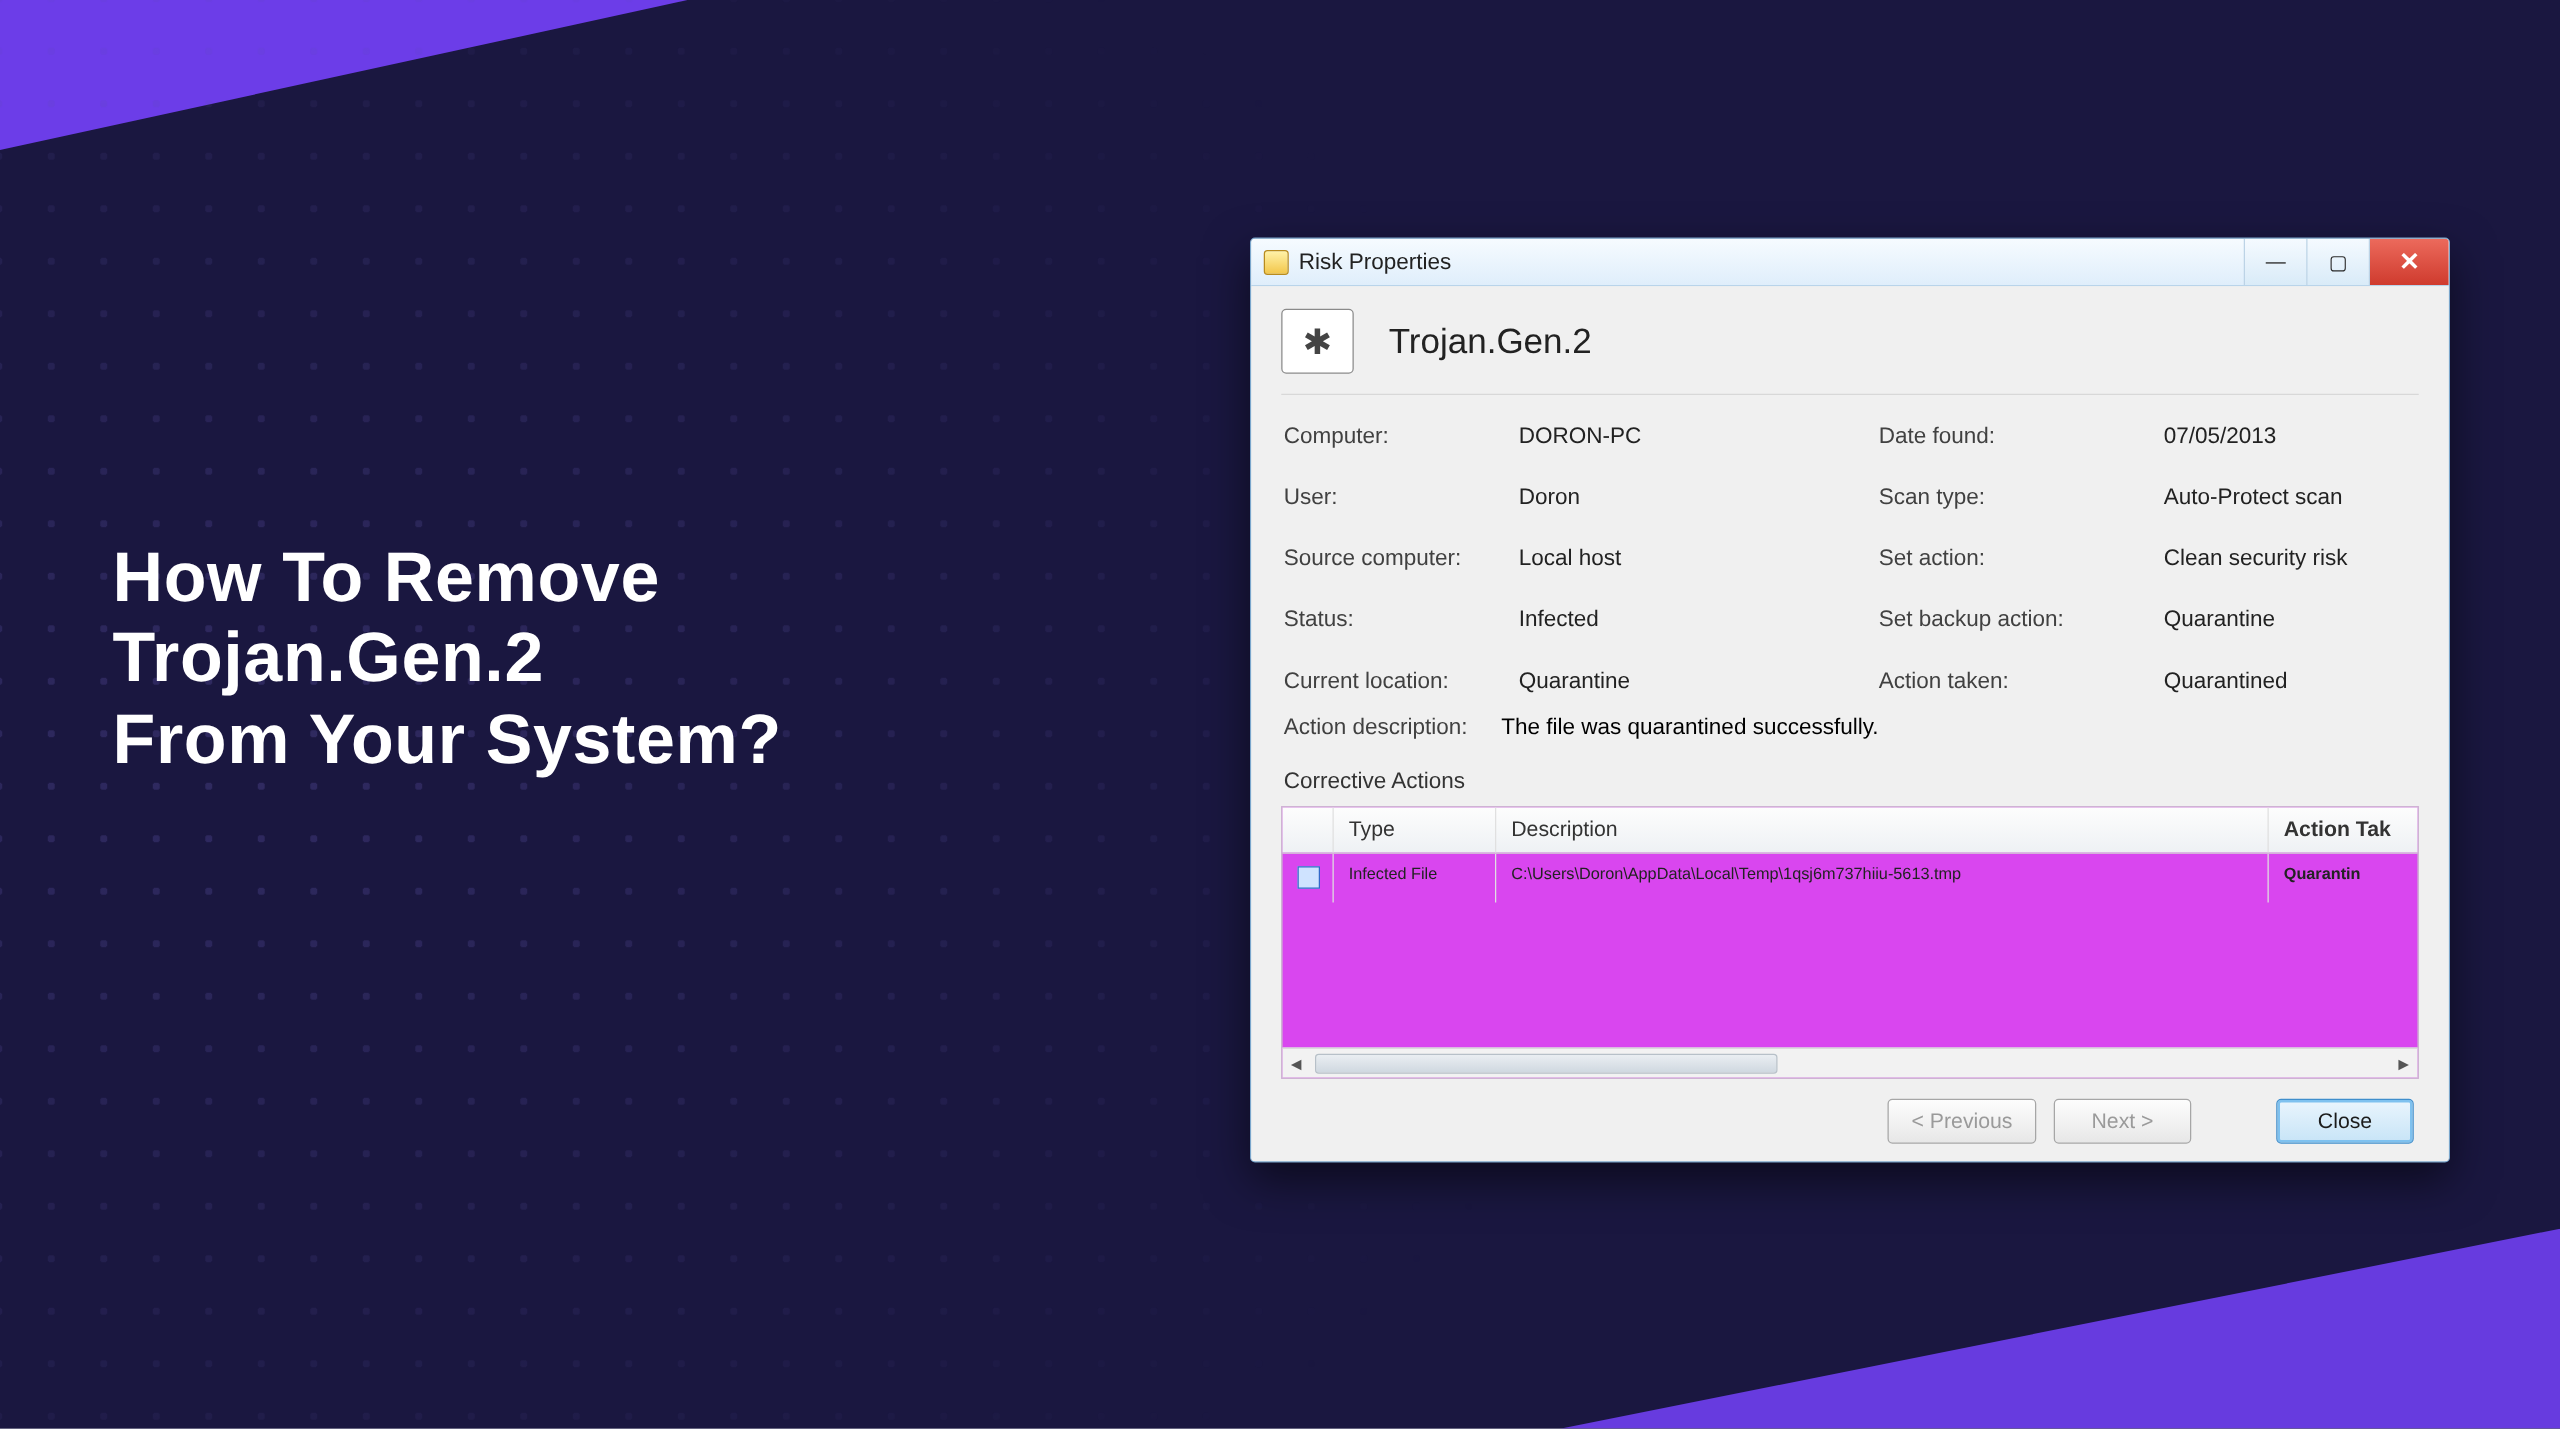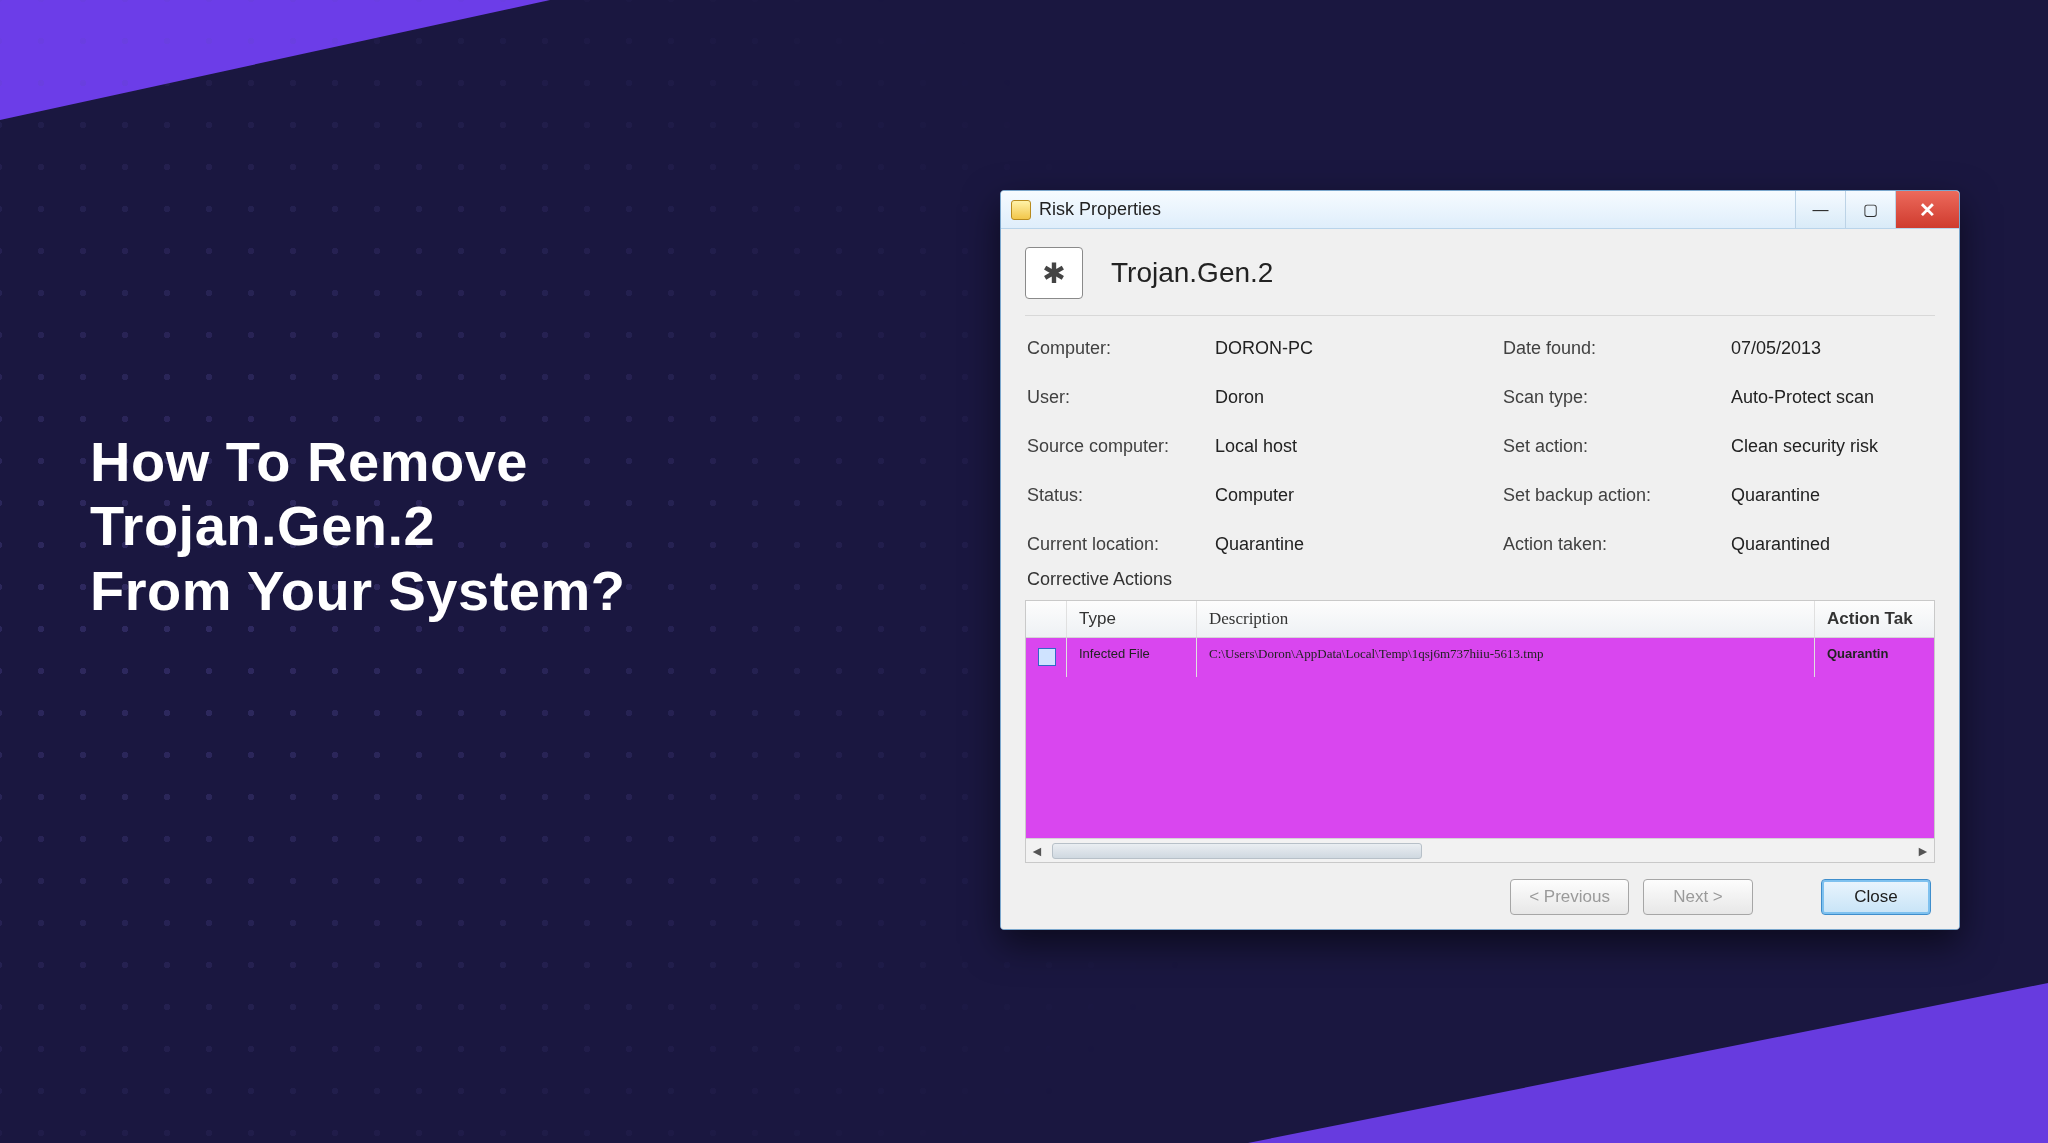--- a/index.html
+++ b/index.html
@@ -101,21 +101,21 @@
     flex: 1; border: 1px solid #c9c9c9; background: #d946ef;
     display: flex; flex-direction: column; min-height: 190px;
   }
   .thead {
     display: flex; background: linear-gradient(#fdfdfd, #eef1f4);
     border-bottom: 1px solid #d4d4d4; font-size: 17px; color: #333;
   }
   .thead > div, .trow > div { padding: 8px 12px; }
   .c-icon { width: 40px; flex: 0 0 40px; }
   .c-type { flex: 0 0 130px; border-left: 1px solid #e0e0e0; }
-  .c-desc { flex: 1 1 auto; border-left: 1px solid #e0e0e0; white-space: nowrap; overflow: hidden; font-family: Liberation Serif, serif; }
+  .c-desc { flex: 1 1 auto; border-left: 1px solid #e0e0e0; white-space: nowrap; overflow: hidden; }
   .c-act  { flex: 0 0 120px; border-left: 1px solid #e0e0e0; white-space: nowrap; overflow: hidden; font-weight: bold; }
   .tbody { flex: 1; overflow: hidden; }
   .trow {
     display: flex; font-size: 13px; color: #222;
   }
   .trow .c-icon span {
     display: inline-block; width: 18px; height: 18px; border: 1px solid #3268c8;
     background: #cfe3ff; margin-top: 2px;
   }
   .tscroll {
@@ -188,30 +188,34 @@
         <div class="val">Doron</div>
         <div class="lab">Scan type:</div>
         <div class="val">Auto-Protect scan</div>
 
         <div class="lab">Source computer:</div>
         <div class="val">Local host</div>
         <div class="lab">Set action:</div>
         <div class="val">Clean security risk</div>
 
         <div class="lab">Status:</div>
-        <div class="val">Computer</div>
+        <div class="val">Infected</div>
         <div class="lab">Set backup action:</div>
         <div class="val">Quarantine</div>
 
         <div class="lab">Current location:</div>
         <div class="val">Quarantine</div>
         <div class="lab">Action taken:</div>
         <div class="val">Quarantined</div>
       </div>
 
+      <div class="actdesc">
+        <div class="lab">Action description:</div>
+        <div class="val">The file was quarantined successfully.</div>
+      </div>
 
       <div class="section-title">Corrective Actions</div>
 
       <div class="tablewrap">
         <div class="thead">
           <div class="c-icon"></div>
           <div class="c-type">Type</div>
           <div class="c-desc">Description</div>
           <div class="c-act">Action Tak</div>
         </div>

